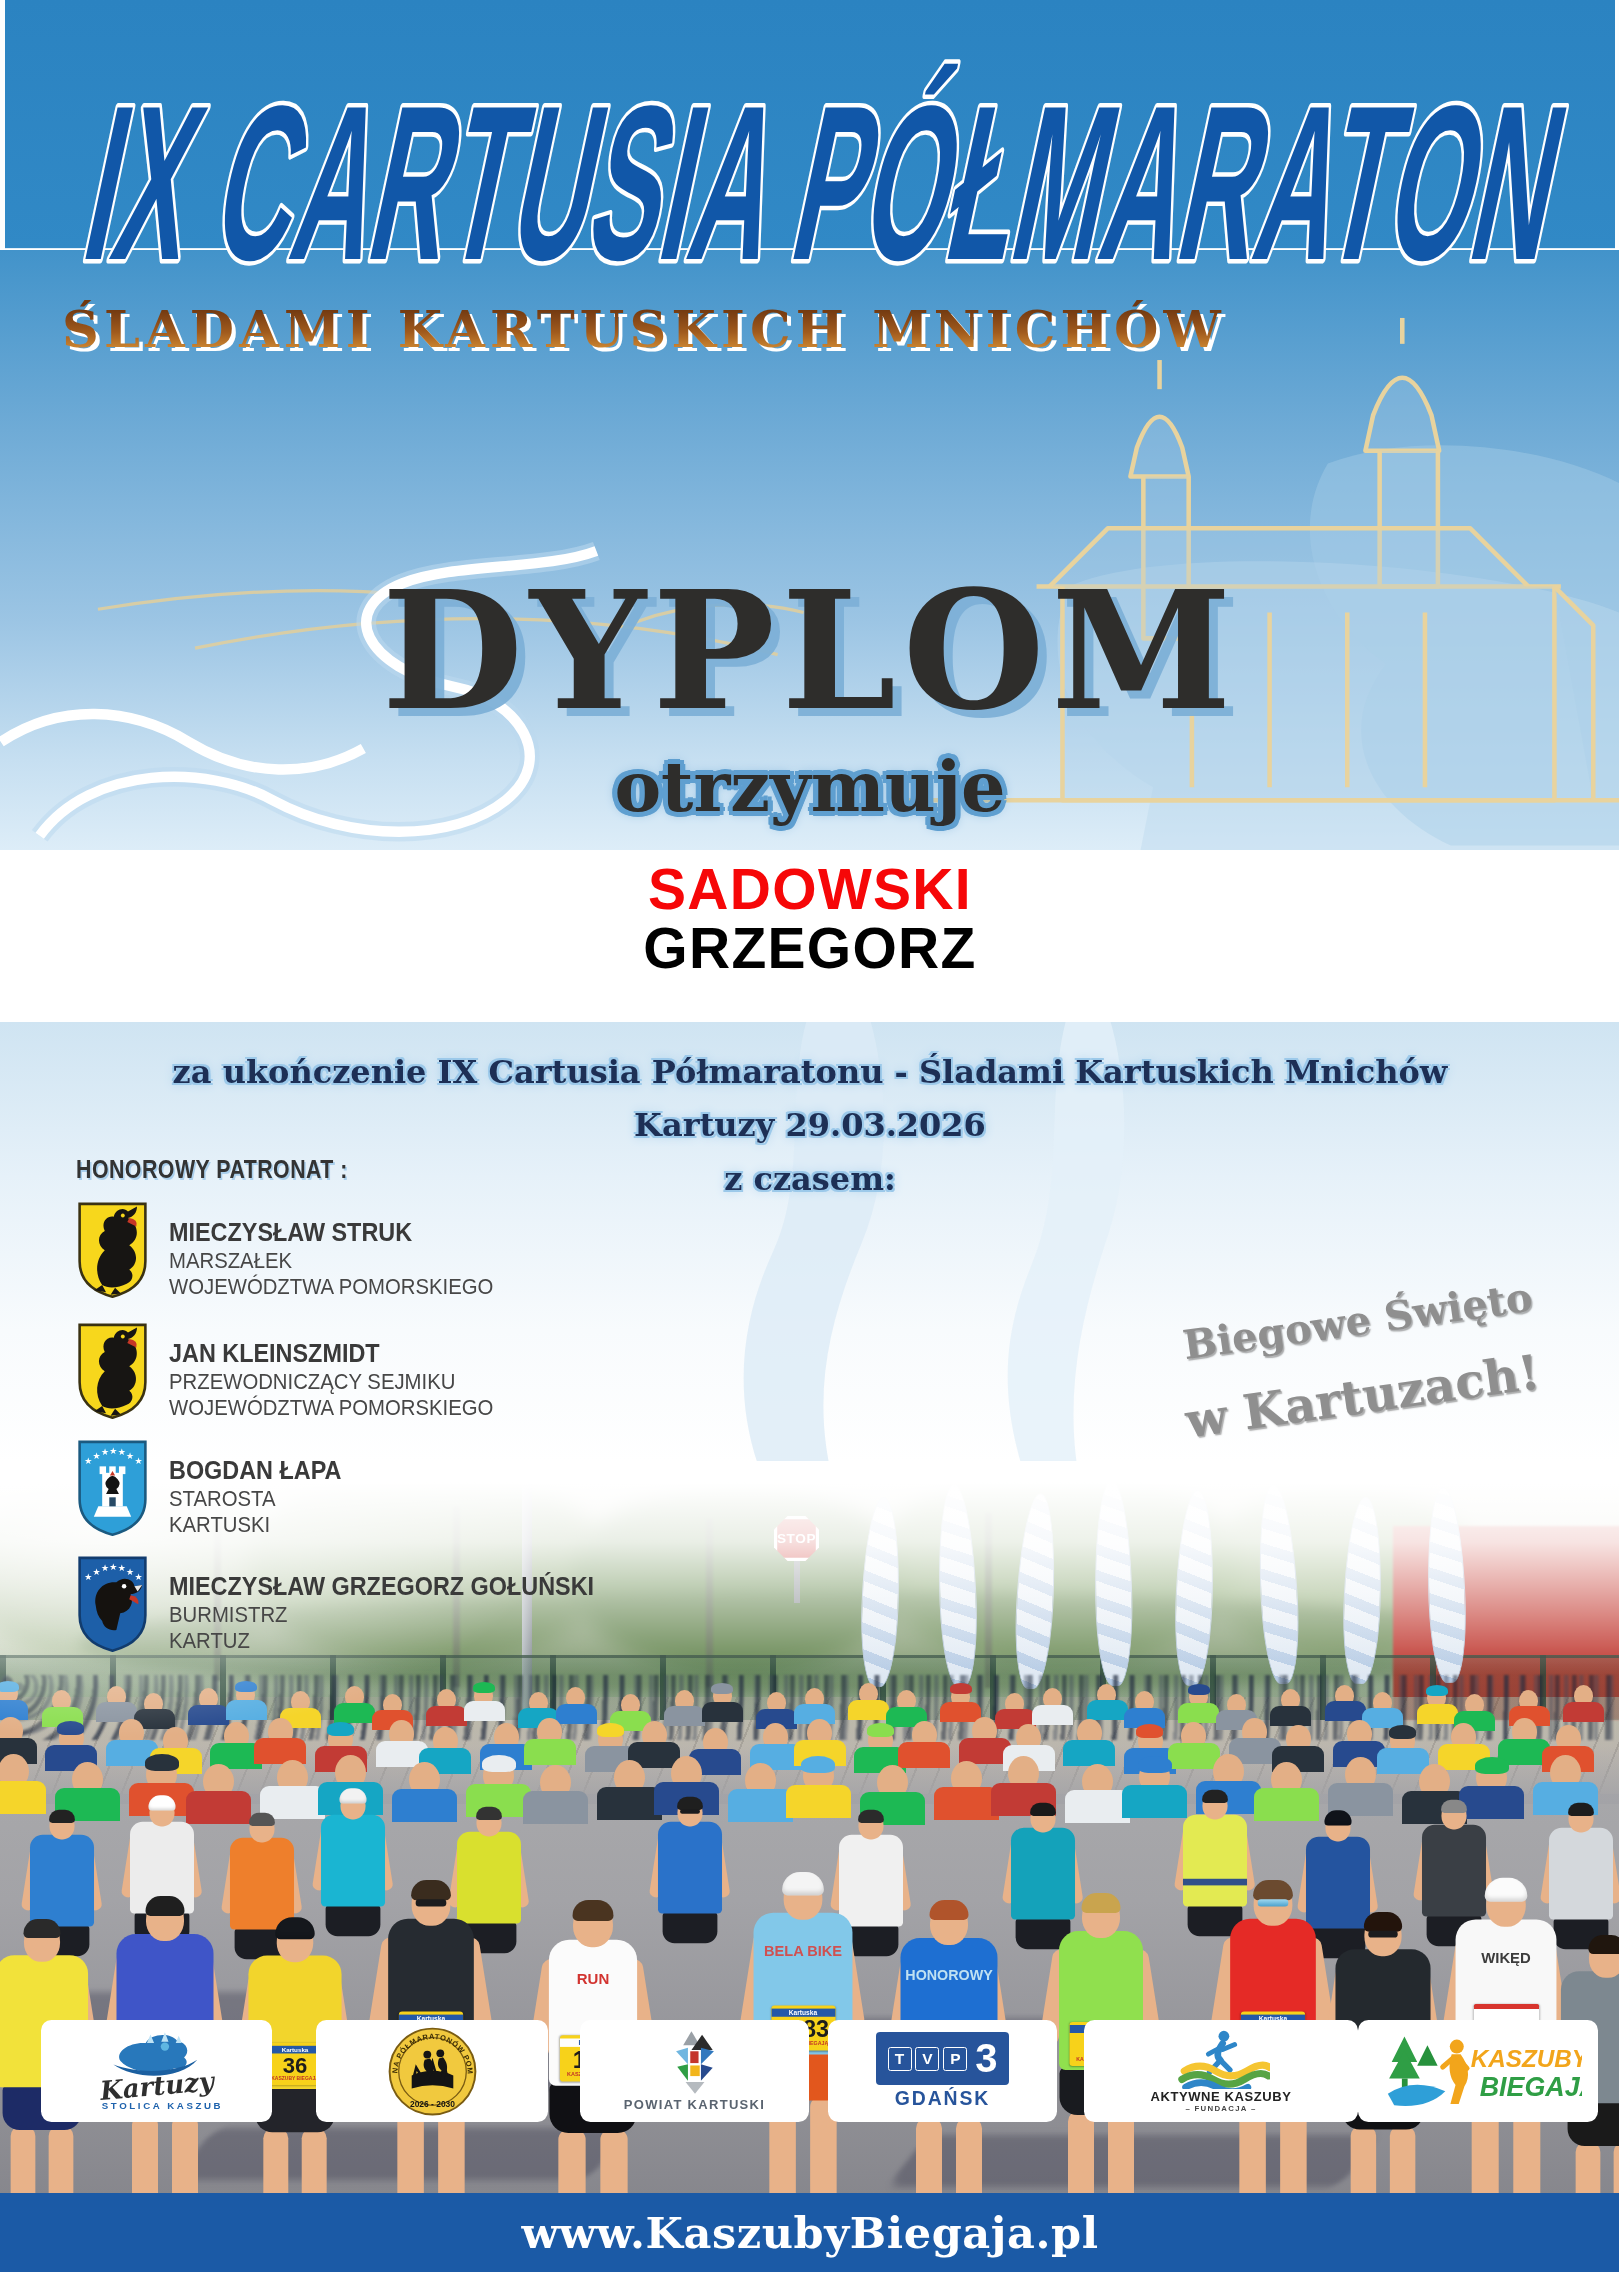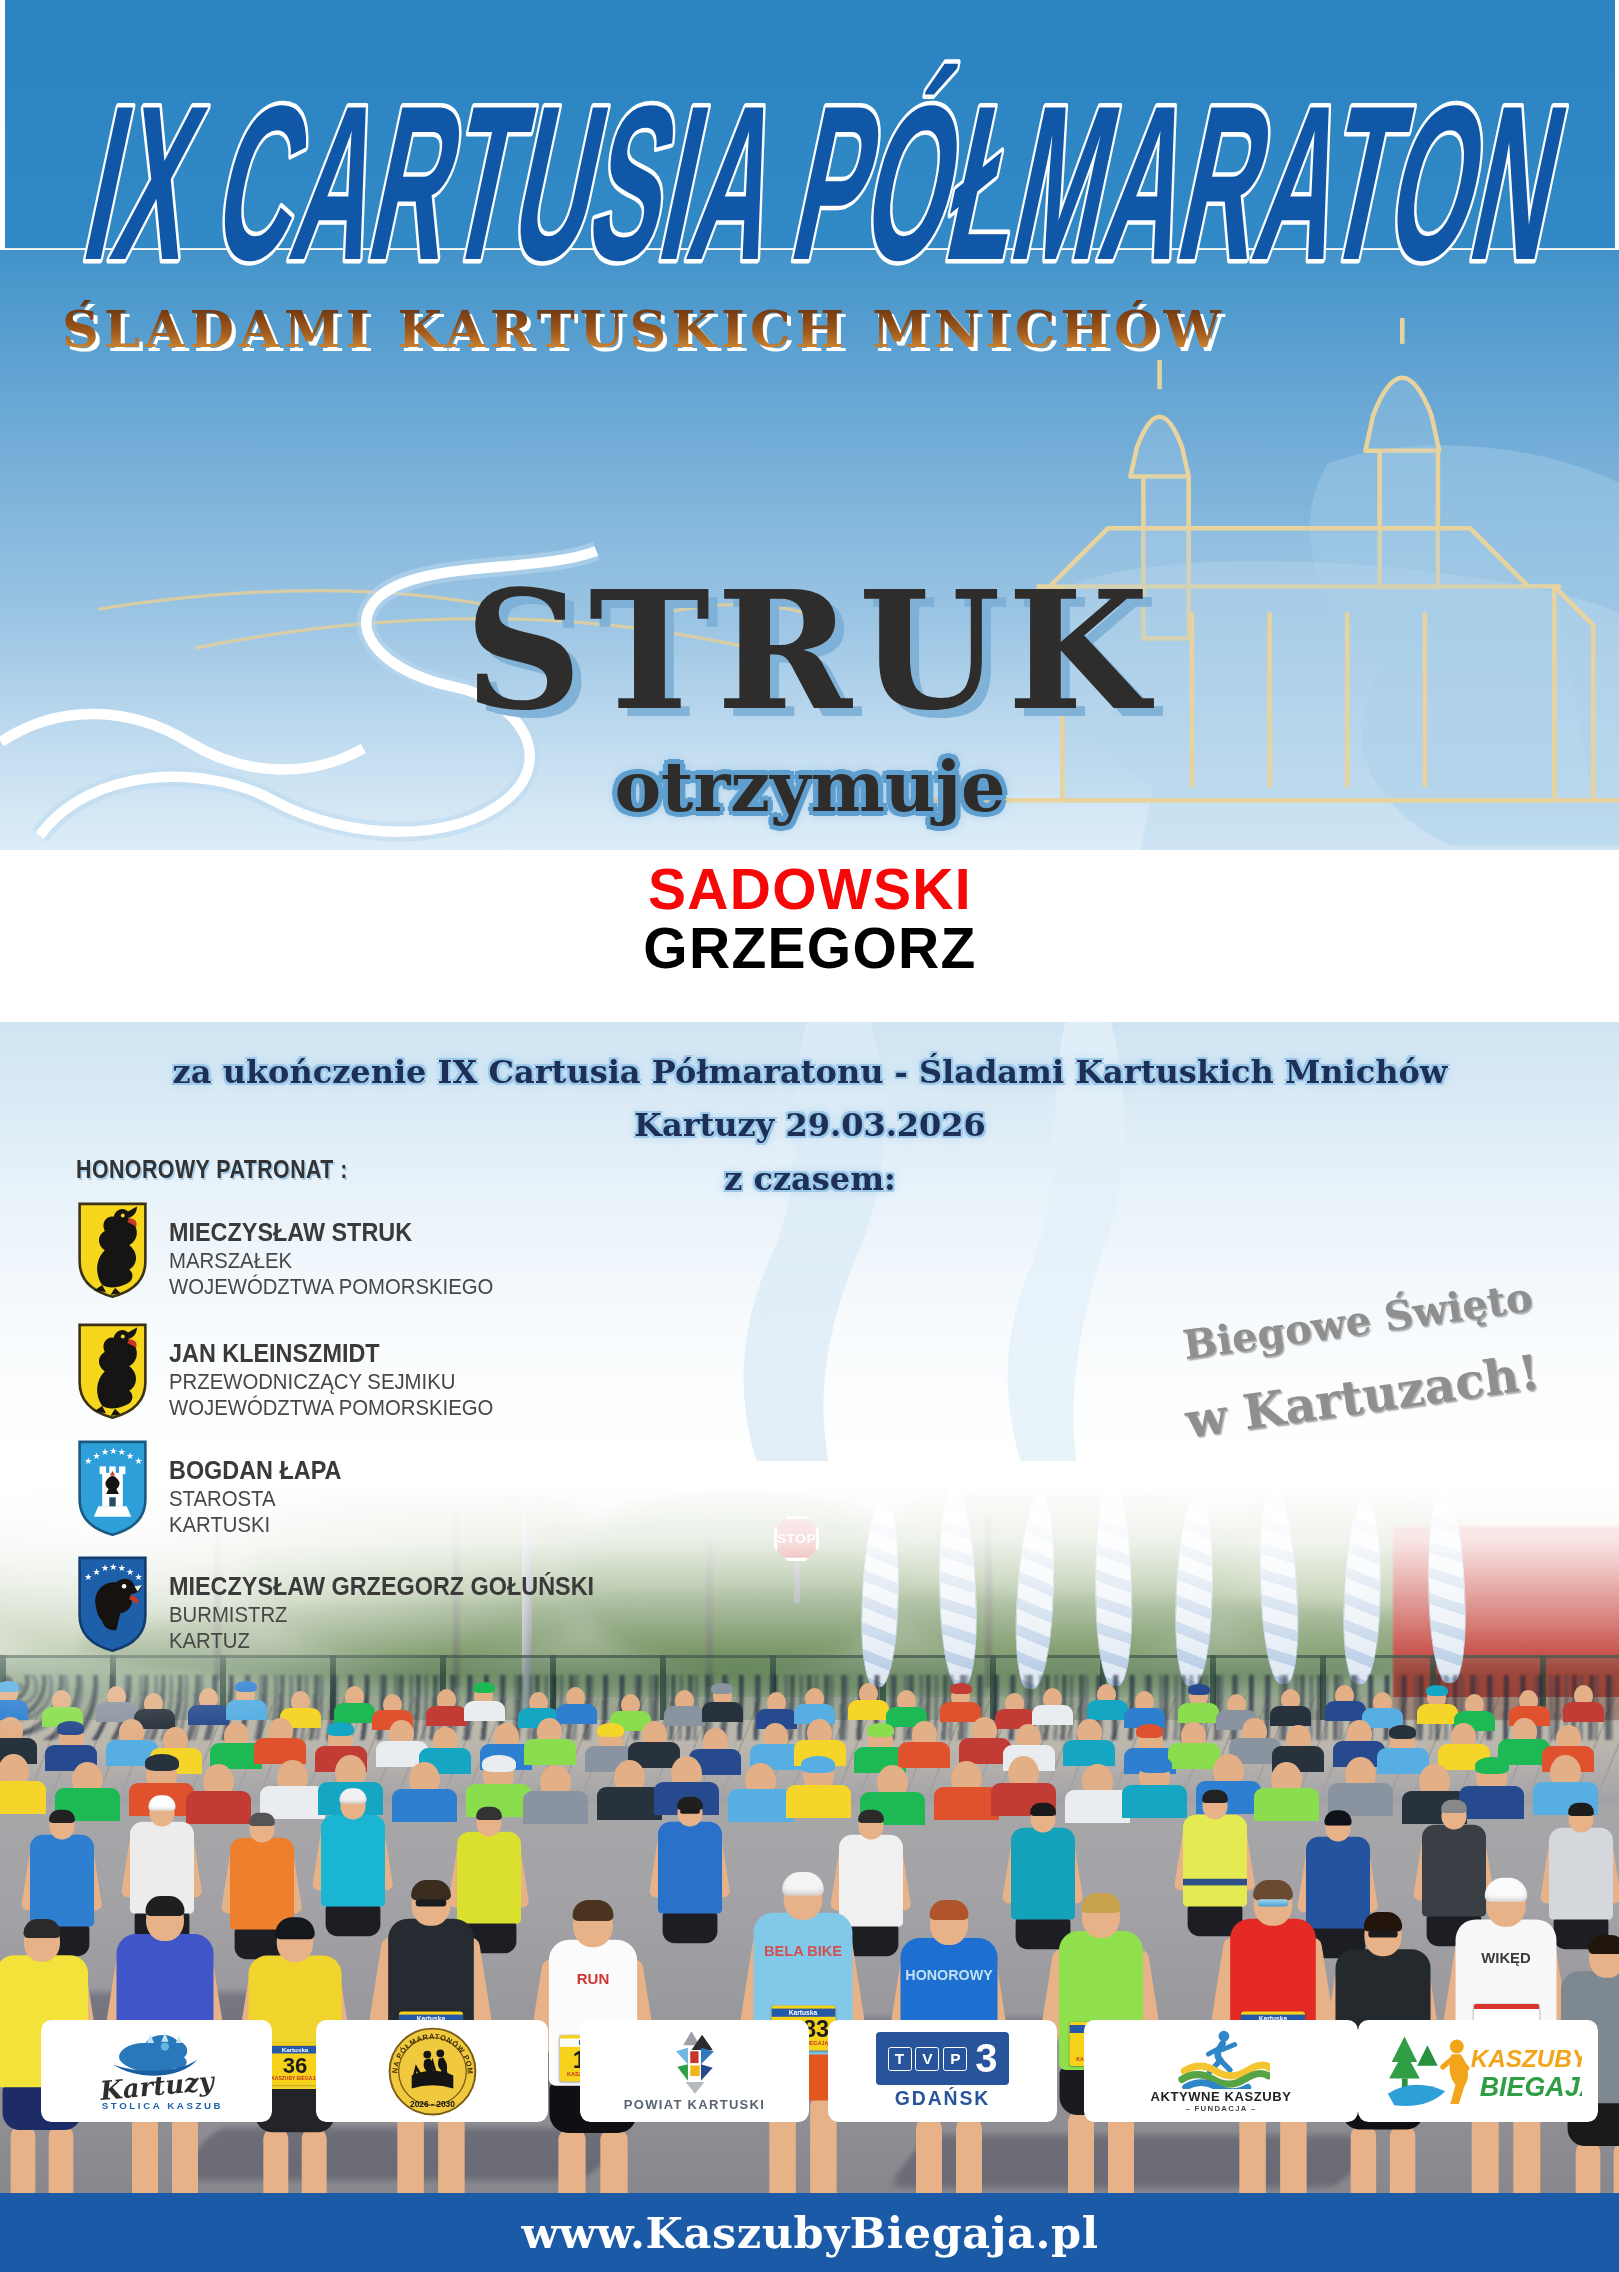--- a/index.html
+++ b/index.html
@@ -213,21 +213,21 @@
 
   <svg id="title-svg" viewBox="0 0 2500 400">
     <text x="0" y="0" transform="translate(1250,345) skewX(-12)" text-anchor="middle" font-size="340" textLength="2260" lengthAdjust="spacingAndGlyphs">IX CARTUSIA PÓŁMARATON</text>
   </svg>
 
   <div id="subtitle-wrap">
     <span class="sub shadow">ŚLADAMI KARTUSKICH MNICHÓW</span>
     <span class="sub front">ŚLADAMI KARTUSKICH MNICHÓW</span>
   </div>
 
-  <div id="dyplom" class="center-line">STRUK</div>
+  <div id="dyplom" class="center-line">DYPLOM</div>
   <div id="otrzymuje" class="center-line">otrzymuje</div>
 
   <div id="white-band"></div>
   <div id="name-last" class="center-line">SADOWSKI</div>
   <div id="name-first" class="center-line">GRZEGORZ</div>
 
   <div id="mid-bg"></div>
 
   <svg class="abs" style="left:615px;top:1011px;z-index:1;" width="635" height="479" viewBox="0 0 980 740">
     <path d="M300,0 C260,120 300,260 240,380 C200,470 180,580 220,700 L280,740 L340,740 C300,600 330,480 380,360 C430,240 420,100 390,0 Z" fill="#dcebf6" opacity="0.8"></path>

